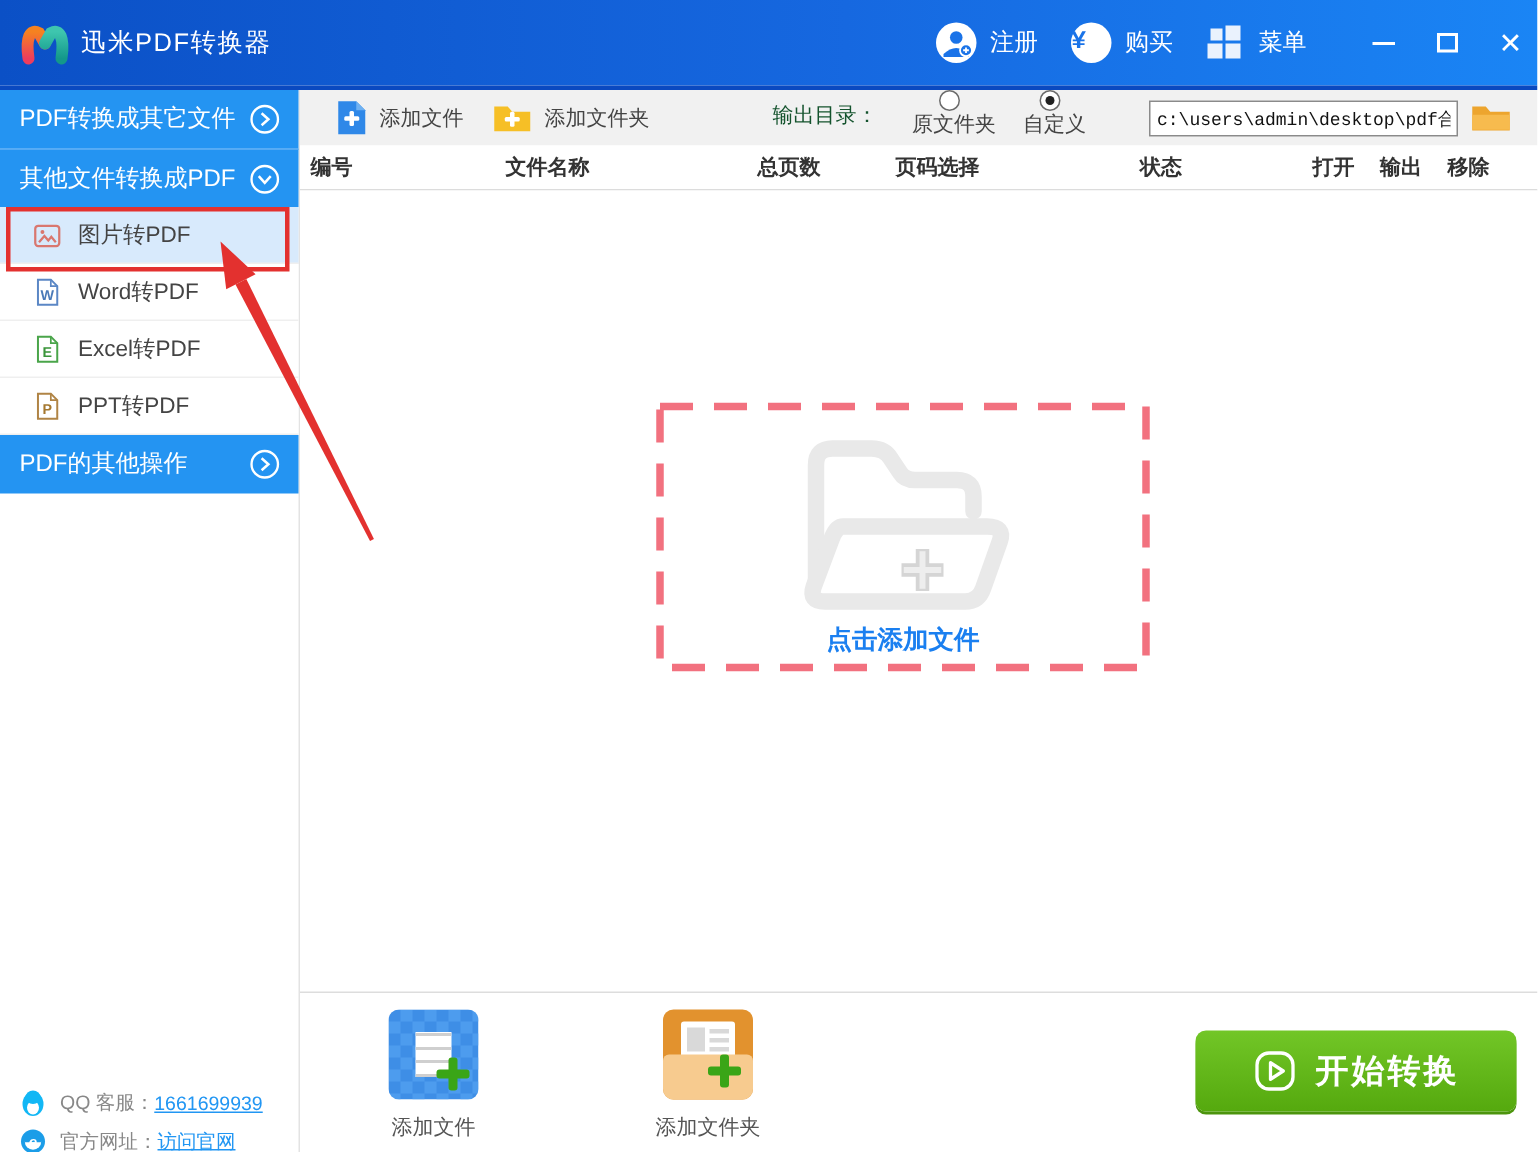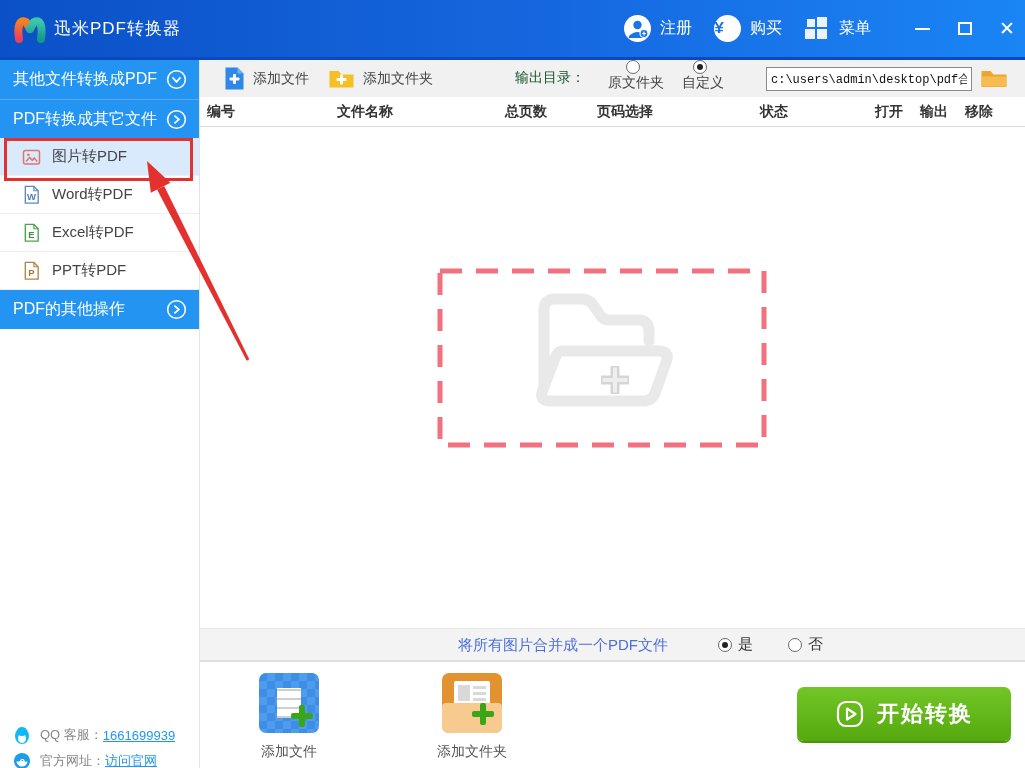--- a/index.html
+++ b/index.html
@@ -154,34 +154,34 @@
         <i></i>
       </div>
     <div class="win-btn wb-close">
         <span>✕</span>
       </div>
   </div>
 
   <div class="sidebar">
 
     <div class="side-section">
+      <span>PDF转换成其它文件</span>
+      <span class="grow"></span>
+      <svg width="21" height="21" viewBox="0 0 20 20">
+        <circle cx="10" cy="10" r="8.4" fill="none" stroke="#fff" stroke-width="1.5"></circle>
+        <path d="M8 6.2 L12.3 10 L8 13.8" fill="none" stroke="#fff" stroke-width="1.6"></path>
+      </svg>
+    </div>
+
+    <div class="side-section">
       <span>其他文件转换成PDF</span>
       <span class="grow"></span>
       <svg width="21" height="21" viewBox="0 0 20 20">
         <circle cx="10" cy="10" r="8.4" fill="none" stroke="#fff" stroke-width="1.5"></circle>
         <path d="M6.2 8 L10 12.3 L13.8 8" fill="none" stroke="#fff" stroke-width="1.6"></path>
-      </svg>
-    </div>
-
-    <div class="side-section">
-      <span>PDF转换成其它文件</span>
-      <span class="grow"></span>
-      <svg width="21" height="21" viewBox="0 0 20 20">
-        <circle cx="10" cy="10" r="8.4" fill="none" stroke="#fff" stroke-width="1.5"></circle>
-        <path d="M8 6.2 L12.3 10 L8 13.8" fill="none" stroke="#fff" stroke-width="1.6"></path>
       </svg>
     </div>
 
     <div class="side-item selected">
       <svg class="it-ic" viewBox="0 0 19 19">
         <rect x="1.5" y="3" width="16" height="13.5" rx="2" fill="none" stroke="#d9776f" stroke-width="1.5"></rect>
         <circle cx="6.3" cy="7.2" r="1.3" fill="#d9776f"></circle>
         <path d="M4 14 l3.6-4.2 2.6 3 2-2.4 3 3.6" fill="none" stroke="#d9776f" stroke-width="1.5"></path>
       </svg>
       <span>图片转PDF</span>
@@ -302,34 +302,24 @@
       <div class="dropzone">
         <svg class="dashes" width="330" height="180">
           <rect x="3" y="3" width="324" height="174" fill="none" stroke="#f2717f" stroke-width="5" stroke-dasharray="22 14"></rect>
         </svg>
         <svg class="dz-folder" width="160" height="140" viewBox="0 0 160 140">
           <path d="M22 118 V32 q0-11 11-11 h26 q9 0 13 7 l6 9 q3 5 10 5 h28 q11 0 11 11 v10" fill="none" stroke="#e9e9e9" stroke-width="11" stroke-linecap="round" stroke-linejoin="round"></path>
           <path d="M40 73 h96 q12 0 8.5 10 l-11 31 q-3 9 -12 9 H28 q-11 0 -7.5-10 l12-32 q3-8 7.5-8 z" fill="#fff" stroke="#e9e9e9" stroke-width="11" stroke-linejoin="round"></path>
           <path d="M93 88 v28 M79 102 h28" stroke="#d5d5d5" stroke-width="9"></path>
           <path d="M93 89.5 v25 M80.5 102 h25" stroke="#eeeeee" stroke-width="4"></path>
         </svg>
-      </div>
-    </div>
-
-    <div class="merge-bar">
-      <span class="merge-label">将所有图片合并成一个PDF文件</span>
-      <div class="merge-radio mr-yes">
-        <span class="radio checked"></span>
-        <span>是</span>
-      </div>
-      <div class="merge-radio mr-no">
-        <span class="radio"></span>
-        <span>否</span>
-      </div>
-    </div>
+        <div class="dz-label">点击添加文件</div>
+      </div>
+    </div>
+
 
     <div class="action-bar">
 
       <div class="action-group ag-1">
         <div class="big-ic ic-addfile-big">
           <div class="paper"></div>
           <div class="plus-green" style="left:32px;top:32px;width:22px;height:22px;">
               <i class="ph"></i>
               <i class="pv"></i>
             </div>

